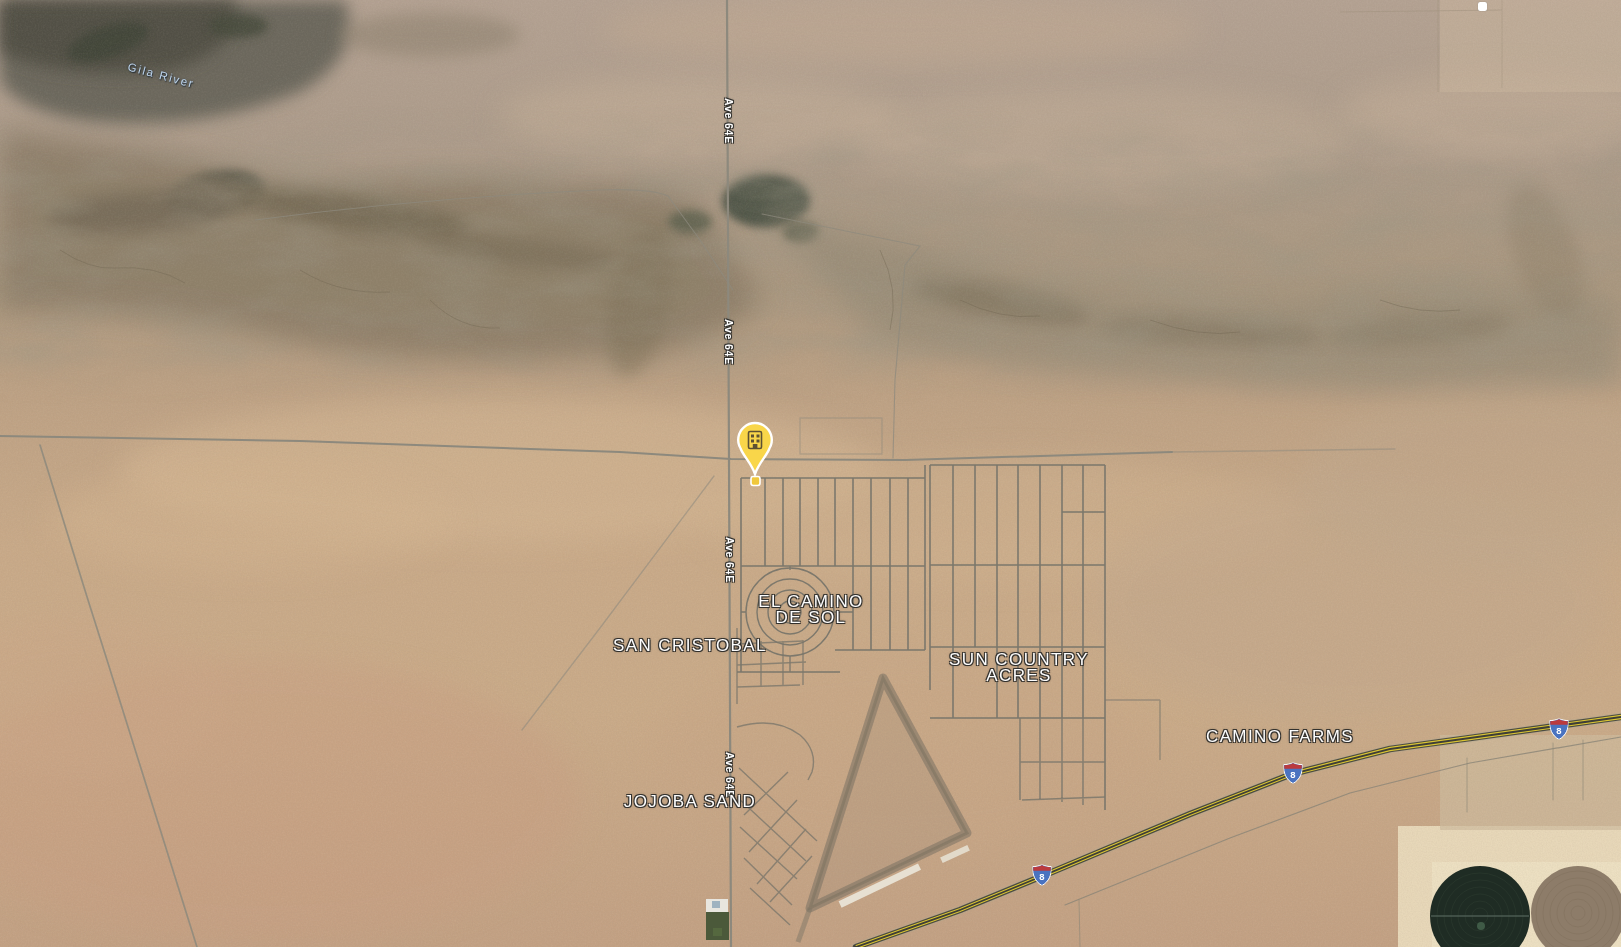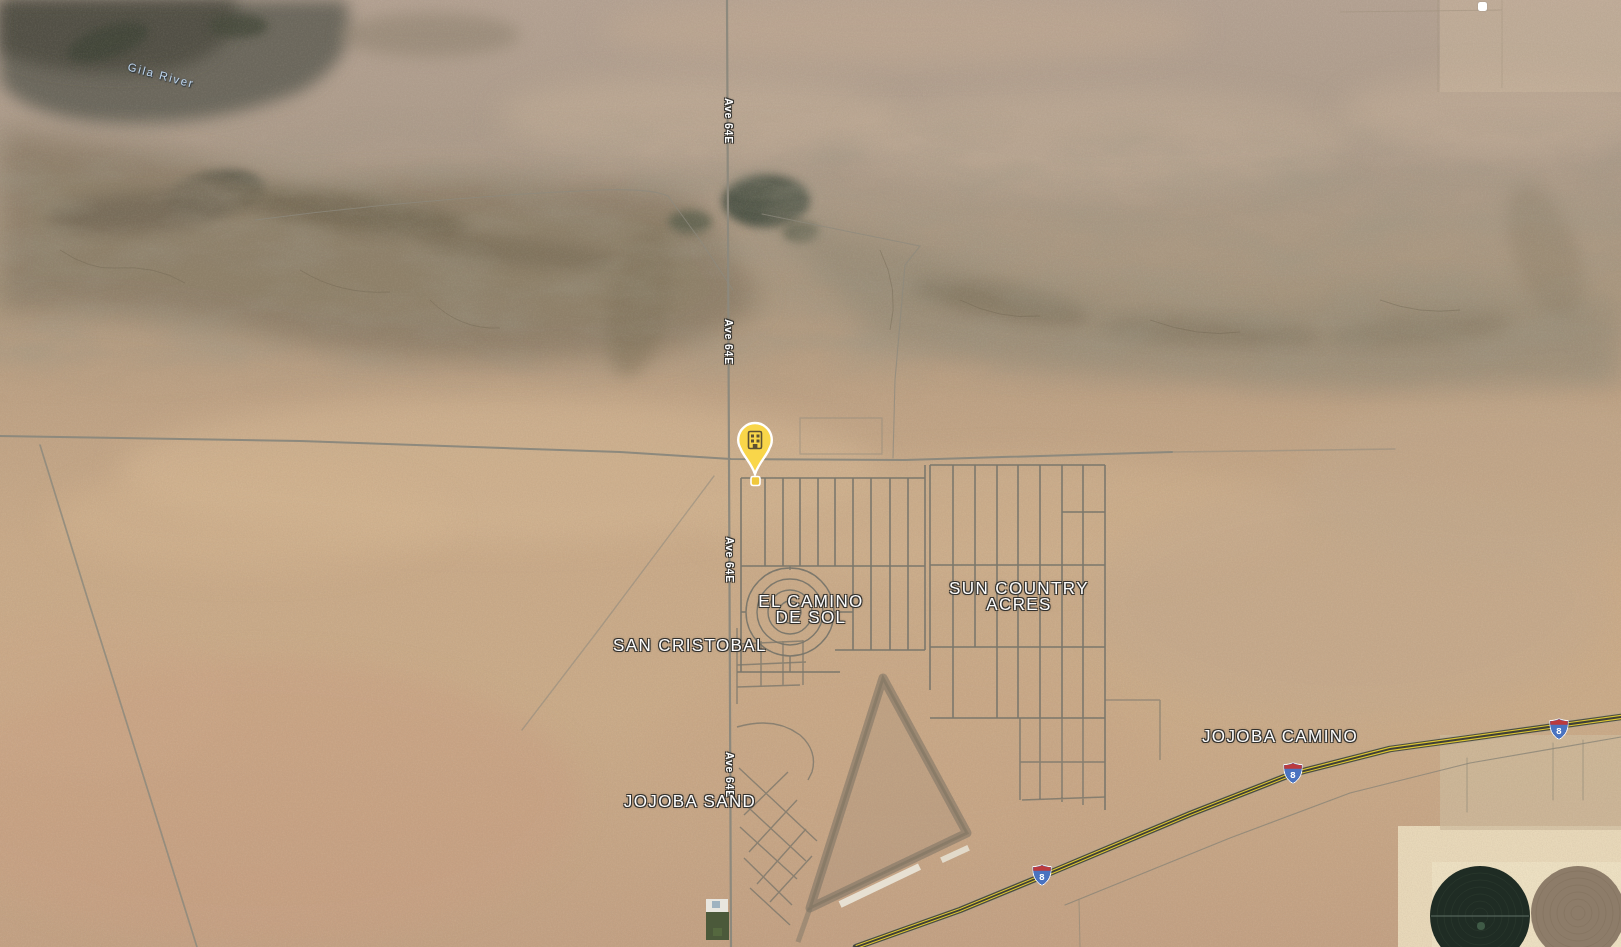--- a/index.html
+++ b/index.html
@@ -287,18 +287,18 @@
 <div class="lbl river" style="left:161px;top:76px">Gila River</div>
 
 <div class="lbl road" style="left:728px;top:121px">Ave 64E</div>
 <div class="lbl road" style="left:728px;top:342px">Ave 64E</div>
 <div class="lbl road" style="left:729px;top:560px">Ave 64E</div>
 <div class="lbl road" style="left:729px;top:775px">Ave 64E</div>
 
 <div class="lbl" style="left:690px;top:646px">SAN CRISTOBAL</div>
 <div class="lbl" style="left:811px;top:609px">EL CAMINO
 DE SOL</div>
-<div class="lbl" style="left:1019px;top:596px">SUN COUNTRY
+<div class="lbl" style="left:1019px;top:667px">SUN COUNTRY
 ACRES</div>
-<div class="lbl" style="left:1280px;top:737px">JOJOBA CAMINO</div>
+<div class="lbl" style="left:1280px;top:737px">CAMINO FARMS</div>
 <div class="lbl" style="left:690px;top:802px">JOJOBA SAND</div>
 
 </div>
 
 </body></html>

